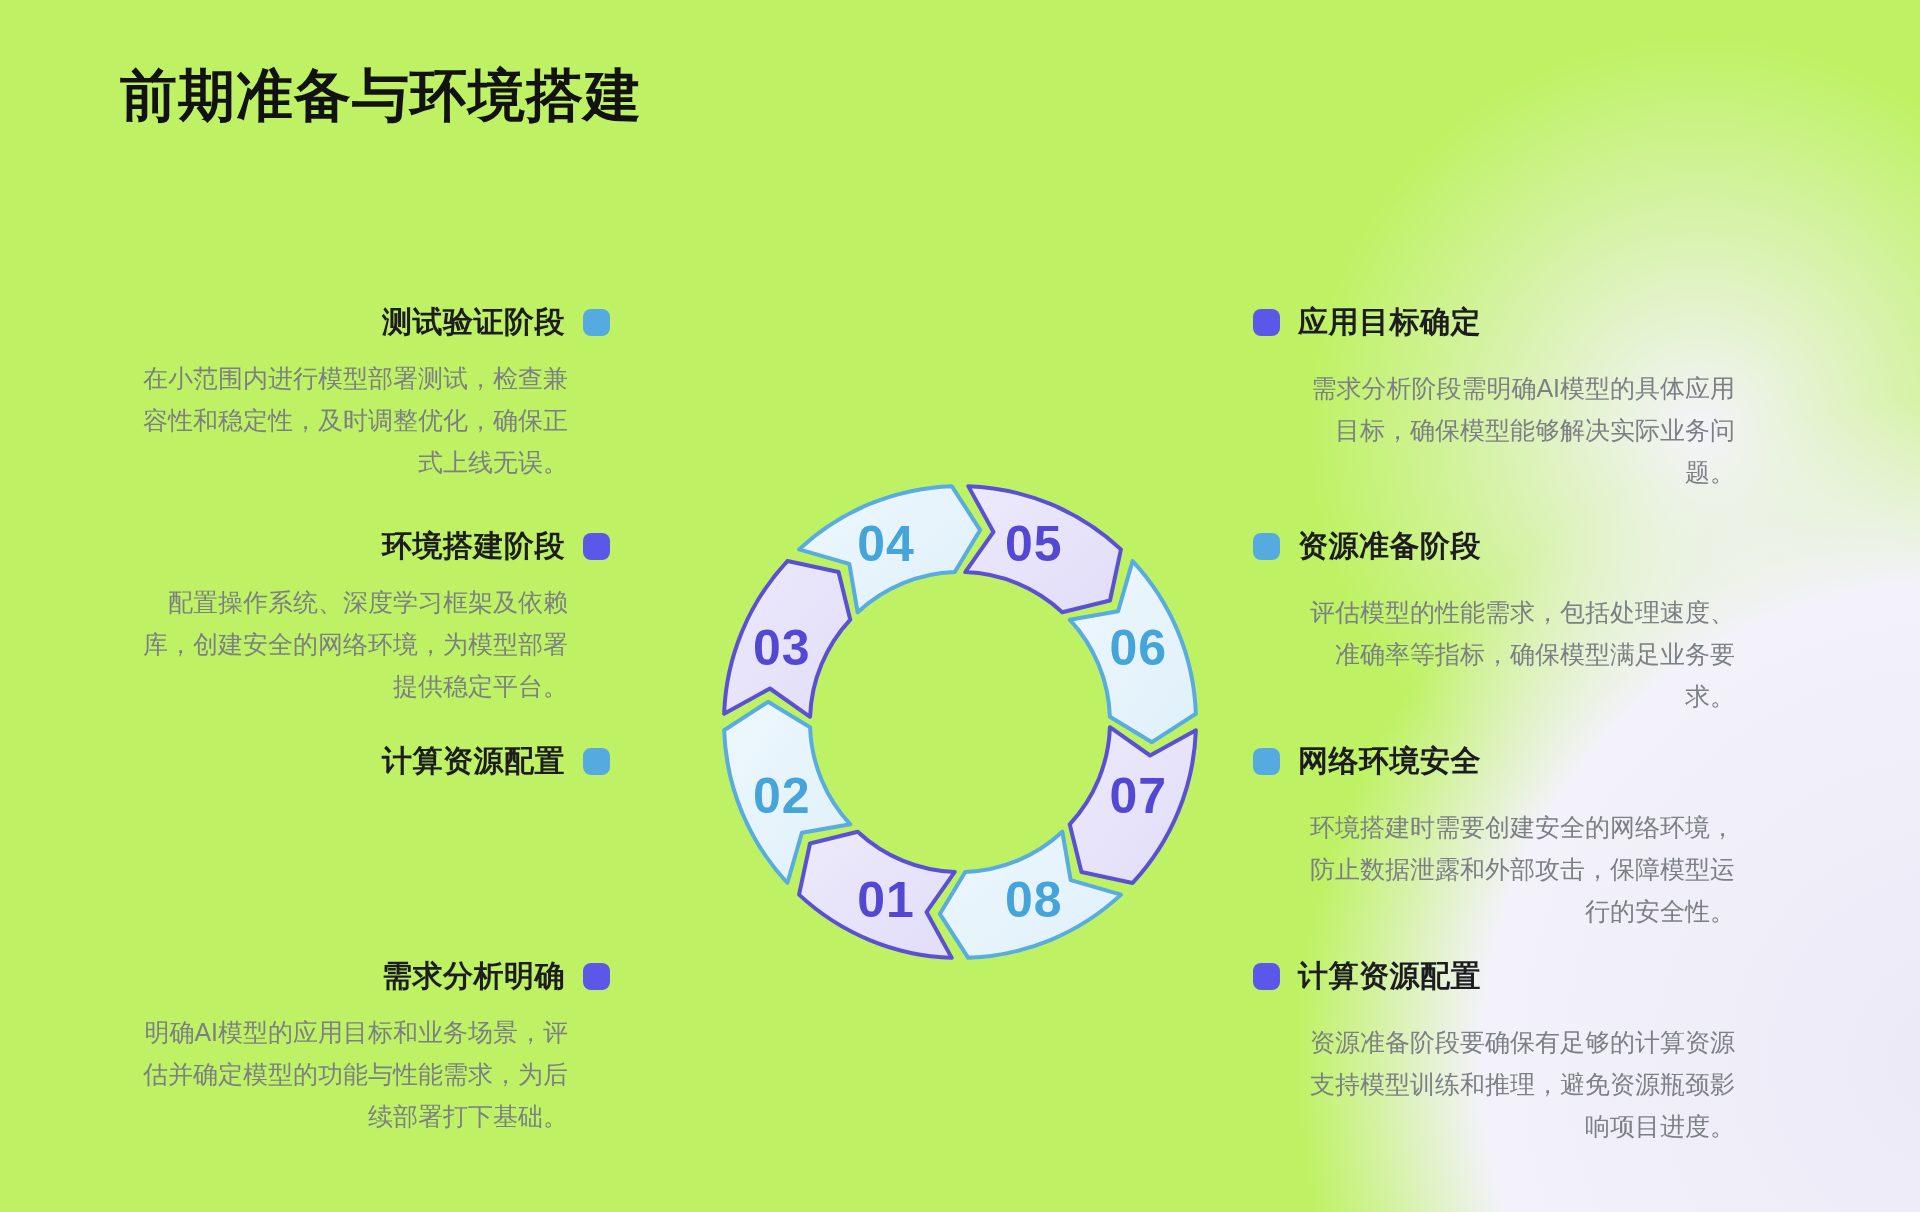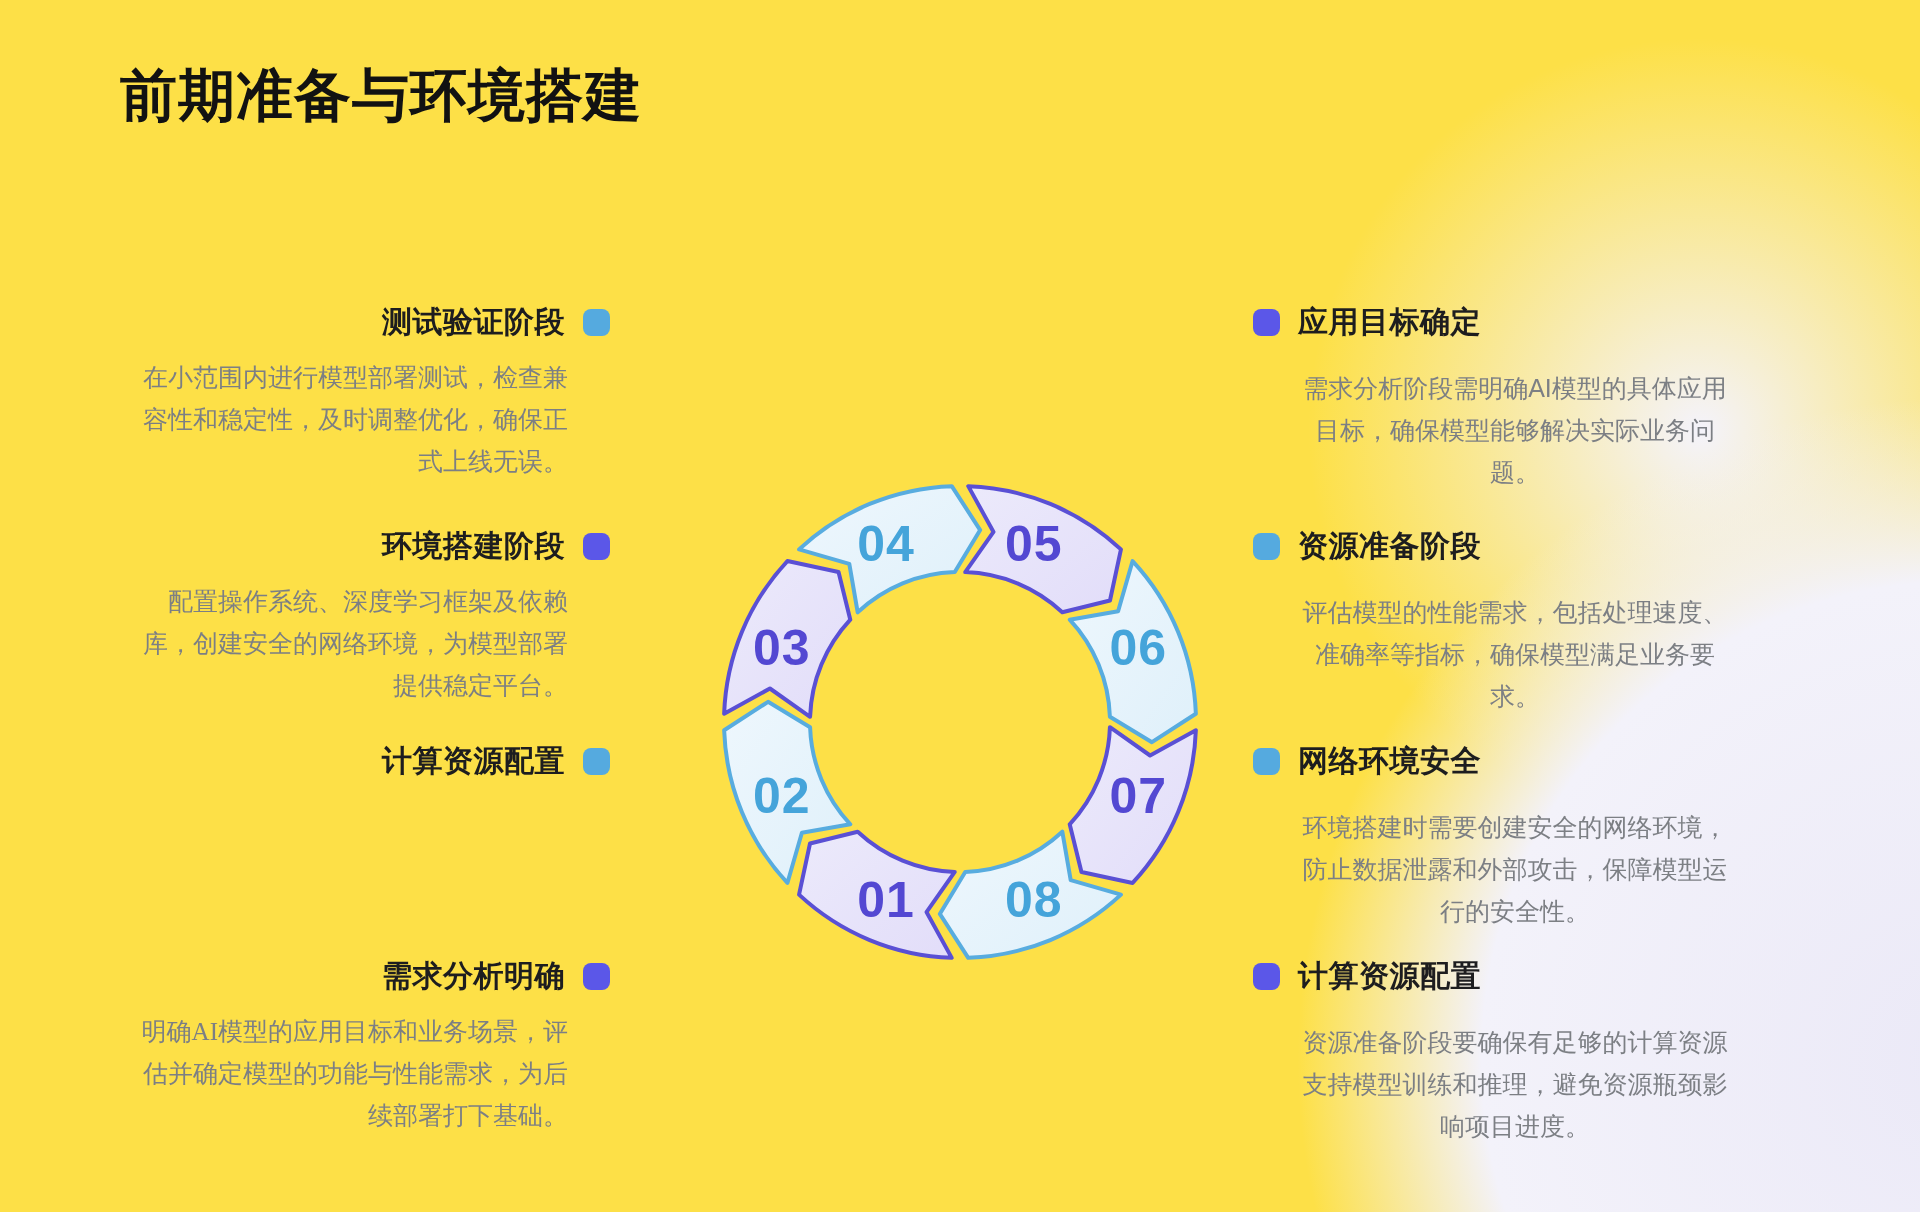--- a/index.html
+++ b/index.html
@@ -1,52 +1,52 @@
 <!DOCTYPE html>
 <html><head>
 <meta charset="utf-8">
 <style>
   html,body { margin:0; padding:0; background:#fff; }
   .page {
     position:relative; width:1920px; height:1212px; overflow:hidden;
-    background:#fde047;
+    background:#bef264;
     font-family:"Liberation Sans", sans-serif;
   }
   .bg-blob {
     position:absolute; inset:0; pointer-events:none;
     background:
       radial-gradient(circle 920px at 1960px 1060px, #ebe9f7 0%, #f3f2fa 52%, rgba(255,255,255,0) 72%),
       radial-gradient(circle 560px at 1700px 430px, #f4f3fb 0%, rgba(255,255,255,0) 70%);
   }
   .title {
     position:absolute; left:120px; top:58px; margin:0;
     font-size:57px; font-weight:900; letter-spacing:1px; color:#121212;
   }
   .col { position:absolute; top:0; height:1212px; }
-  .col.left  { left:100px;  width:510px;font-family:Liberation Serif, serif; }
+  .col.left  { left:100px;  width:510px; }
   .col.right { left:1253px; width:470px; }
   .block { position:absolute; left:0; width:100%; }
   .block:nth-of-type(1) { top:303px; }
   .block:nth-of-type(2) { top:527px; }
   .block:nth-of-type(3) { top:742px; }
   .block:nth-of-type(4) { top:957px; }
   .hrow { display:flex; align-items:center; gap:18px; height:38px; }
   .col.left .hrow { justify-content:flex-end; }
   .hrow h2 {
     margin:0; font-size:30px; font-weight:700; color:#1d1d1f; letter-spacing:0.5px;
     line-height:38px; white-space:nowrap;
   }
   .sq { width:27px; height:27px; border-radius:8px; flex:0 0 27px; }
   .desc {
     margin:26px 0 0; width:440px;
     font-size:25px; line-height:42px; color:#7c7f84;
     line-break:strict; word-break:normal;
   }
   .col.left  .desc { margin-left:auto; margin-right:42px; text-align:right;margin-top:16px; }
-  .col.right .desc { margin-left:42px; text-align:center; }
+  .col.right .desc { margin-left:42px; text-align:right; }
   .cycle-wrap { position:absolute; left:700px; top:462px; width:520px; height:520px; }
   .cycle-wrap svg { display:block; width:100%; height:100%; overflow:visible; }
   .cycle-num {
     font-family:"Liberation Sans", sans-serif;
     font-size:50px; font-weight:700; letter-spacing:1px;
   }
 </style>
 </head>
 <body>
 

